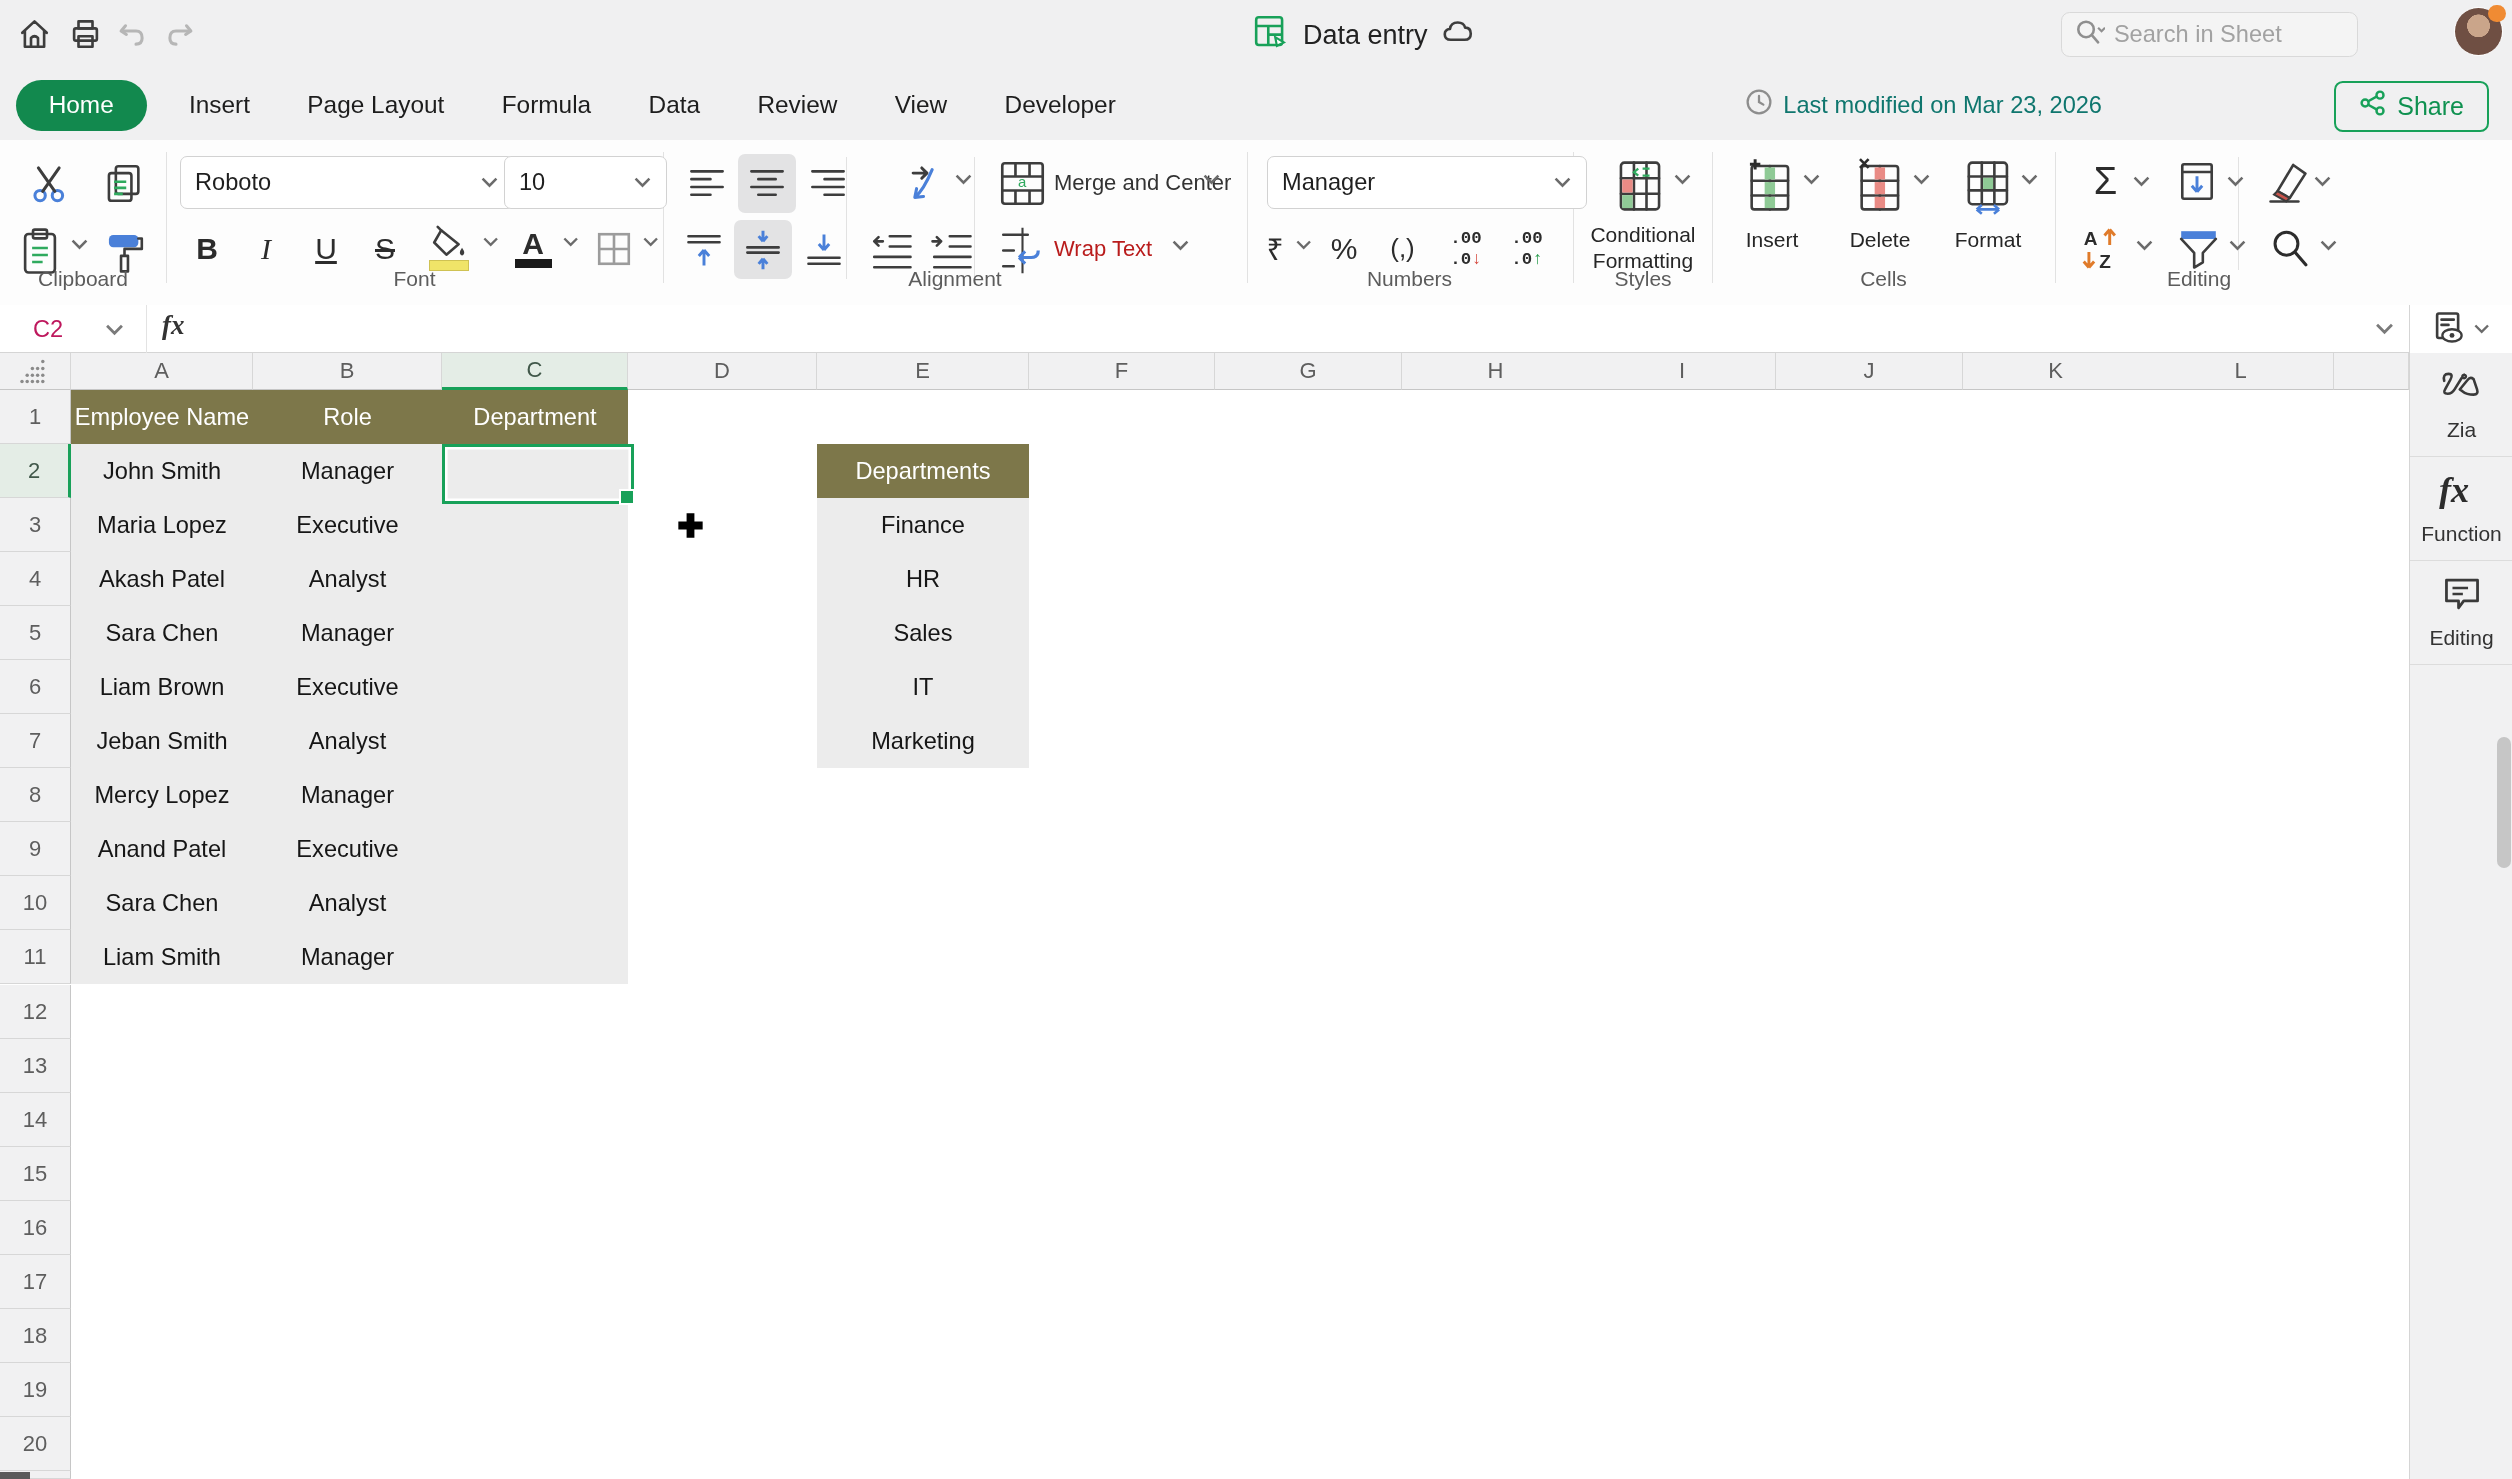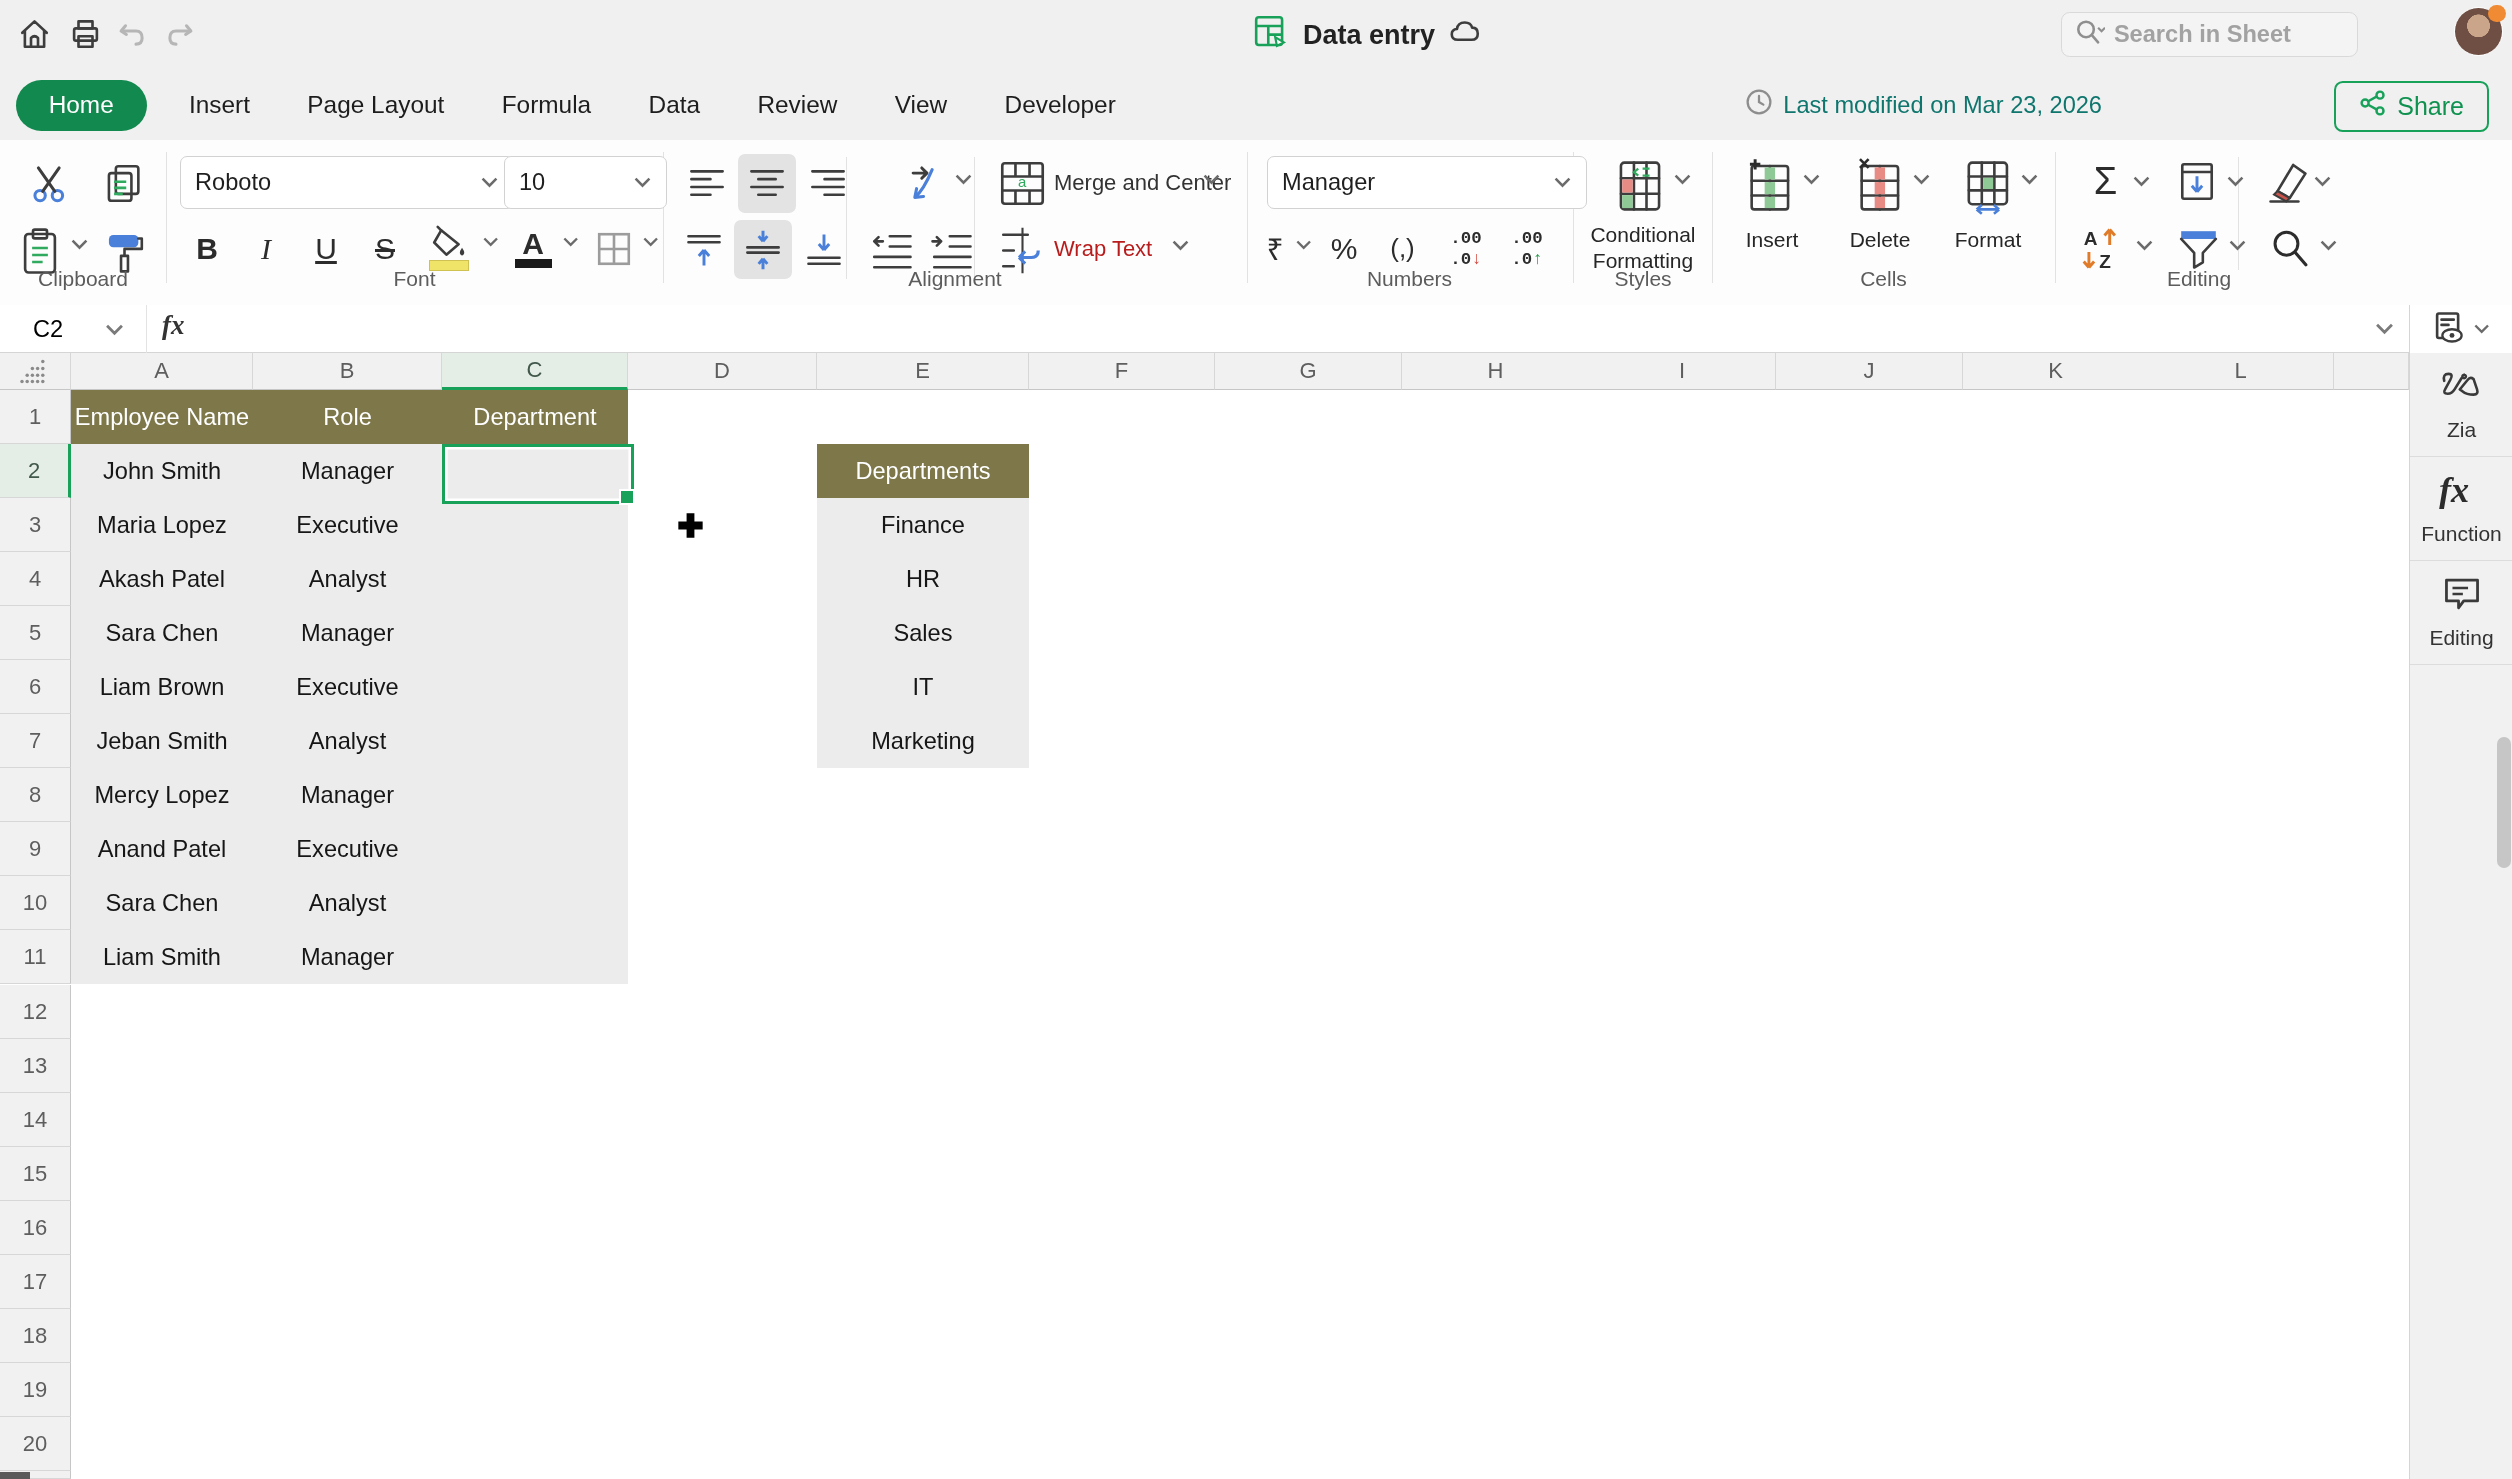--- a/index.html
+++ b/index.html
@@ -1,21 +1,21 @@
 <!DOCTYPE html>
 <html style="font-size:14px"><head>
 <meta charset="utf-8">
 <style>
   html,body{margin:0;padding:0;background:#e8e8e8;}
   #app{position:relative;width:2512px;height:1479px;background:#ffffff;overflow:hidden;
        font-family:"Liberation Sans",sans-serif;-webkit-font-smoothing:antialiased;}
   .abs{position:absolute;box-sizing:border-box;}
   
   .chrome{left:0;top:0;width:2512px;height:140px;background:#f0f0f1;}
-  .titlebar{left:0;top:0;width:2512px;height:70px;font-weight:bold;}
+  .titlebar{left:0;top:0;width:2512px;height:70px;}
   .tb-ic{top:14px;width:40px;height:40px;display:flex;align-items:center;justify-content:center;}
   .doc-title{top:0;height:70px;display:flex;align-items:center;gap:14px;font-size:27px;color:#222;}
   .search{right:154px;top:12.2px;width:297px;height:45px;border:1.7px solid #d9d9d9;border-radius:8.7px;
           background:#f4f4f4;display:flex;align-items:center;padding:0 12.2px;gap:8.7px;}
   .search span{font-size:23.6px;color:#a2a2a2;white-space:nowrap;}
   .avatar{right:8.7px;top:7px;width:49px;height:49px;border-radius:50%;
           background:radial-gradient(circle at 50% 38%, #caa58a 0 30%, #6f4f43 31% 100%);
           border:1.7px solid #fff;}
   .avatar .dot{position:absolute;right:-3.5px;top:-3.5px;width:17.4px;height:17.4px;border-radius:50%;background:#f08b33;}
   
@@ -38,21 +38,21 @@
   .glyph{font-size:30px;color:#2c2c2c;}
   .rlabel{position:absolute;font-size:21px;color:#262626;text-align:center;line-height:26px;}
   .ic{fill:none;stroke:#3d3d3d;stroke-width:3;stroke-linecap:round;stroke-linejoin:round;}
   .icb{stroke:#4a80d9;}
   .icg{stroke:#2faa5e;}
   .chev{flex:none;}
   
   .fbar{left:0;top:305px;width:2512px;height:48px;background:#fff;border-bottom:1.3px solid #d5d5d5;}
   .namebox{position:absolute;left:0;top:0;width:147px;height:48px;display:flex;align-items:center;
            justify-content:space-between;padding:0 21px 0 33px;border-right:1.3px solid #e3e3e3;box-sizing:border-box;
-           font-size:23.6px;color:#000000;}
+           font-size:23.6px;color:#be185d;}
   .fx{position:absolute;left:162px;top:5.2px;font-family:"Liberation Serif",serif;font-style:italic;font-weight:bold;
       font-size:27px;color:#333;}
   
   .grid{left:0;top:353px;width:2409px;height:1126px;background:#fff;overflow:hidden;}
   .cell{position:absolute;display:flex;align-items:center;justify-content:center;
         font-size:23.6px;color:#161616;box-sizing:border-box;white-space:nowrap;}
   .colhdr{background:#f1f1f2;border-right:0.9px solid #d7d7d7;border-bottom:0.9px solid #c6c6c6;color:#5e5e5e;font-size:22px;}
   .colhdr.sel{background:#e4ede6;border-bottom:3.5px solid #18a159;color:#41584a;}
   .rowhdr{background:#f1f1f2;border-right:0.9px solid #c6c6c6;border-bottom:0.9px solid #d7d7d7;color:#5e5e5e;font-size:22px;}
   .rowhdr.sel{background:#e4ede6;border-right:3.5px solid #18a159;color:#41584a;}

